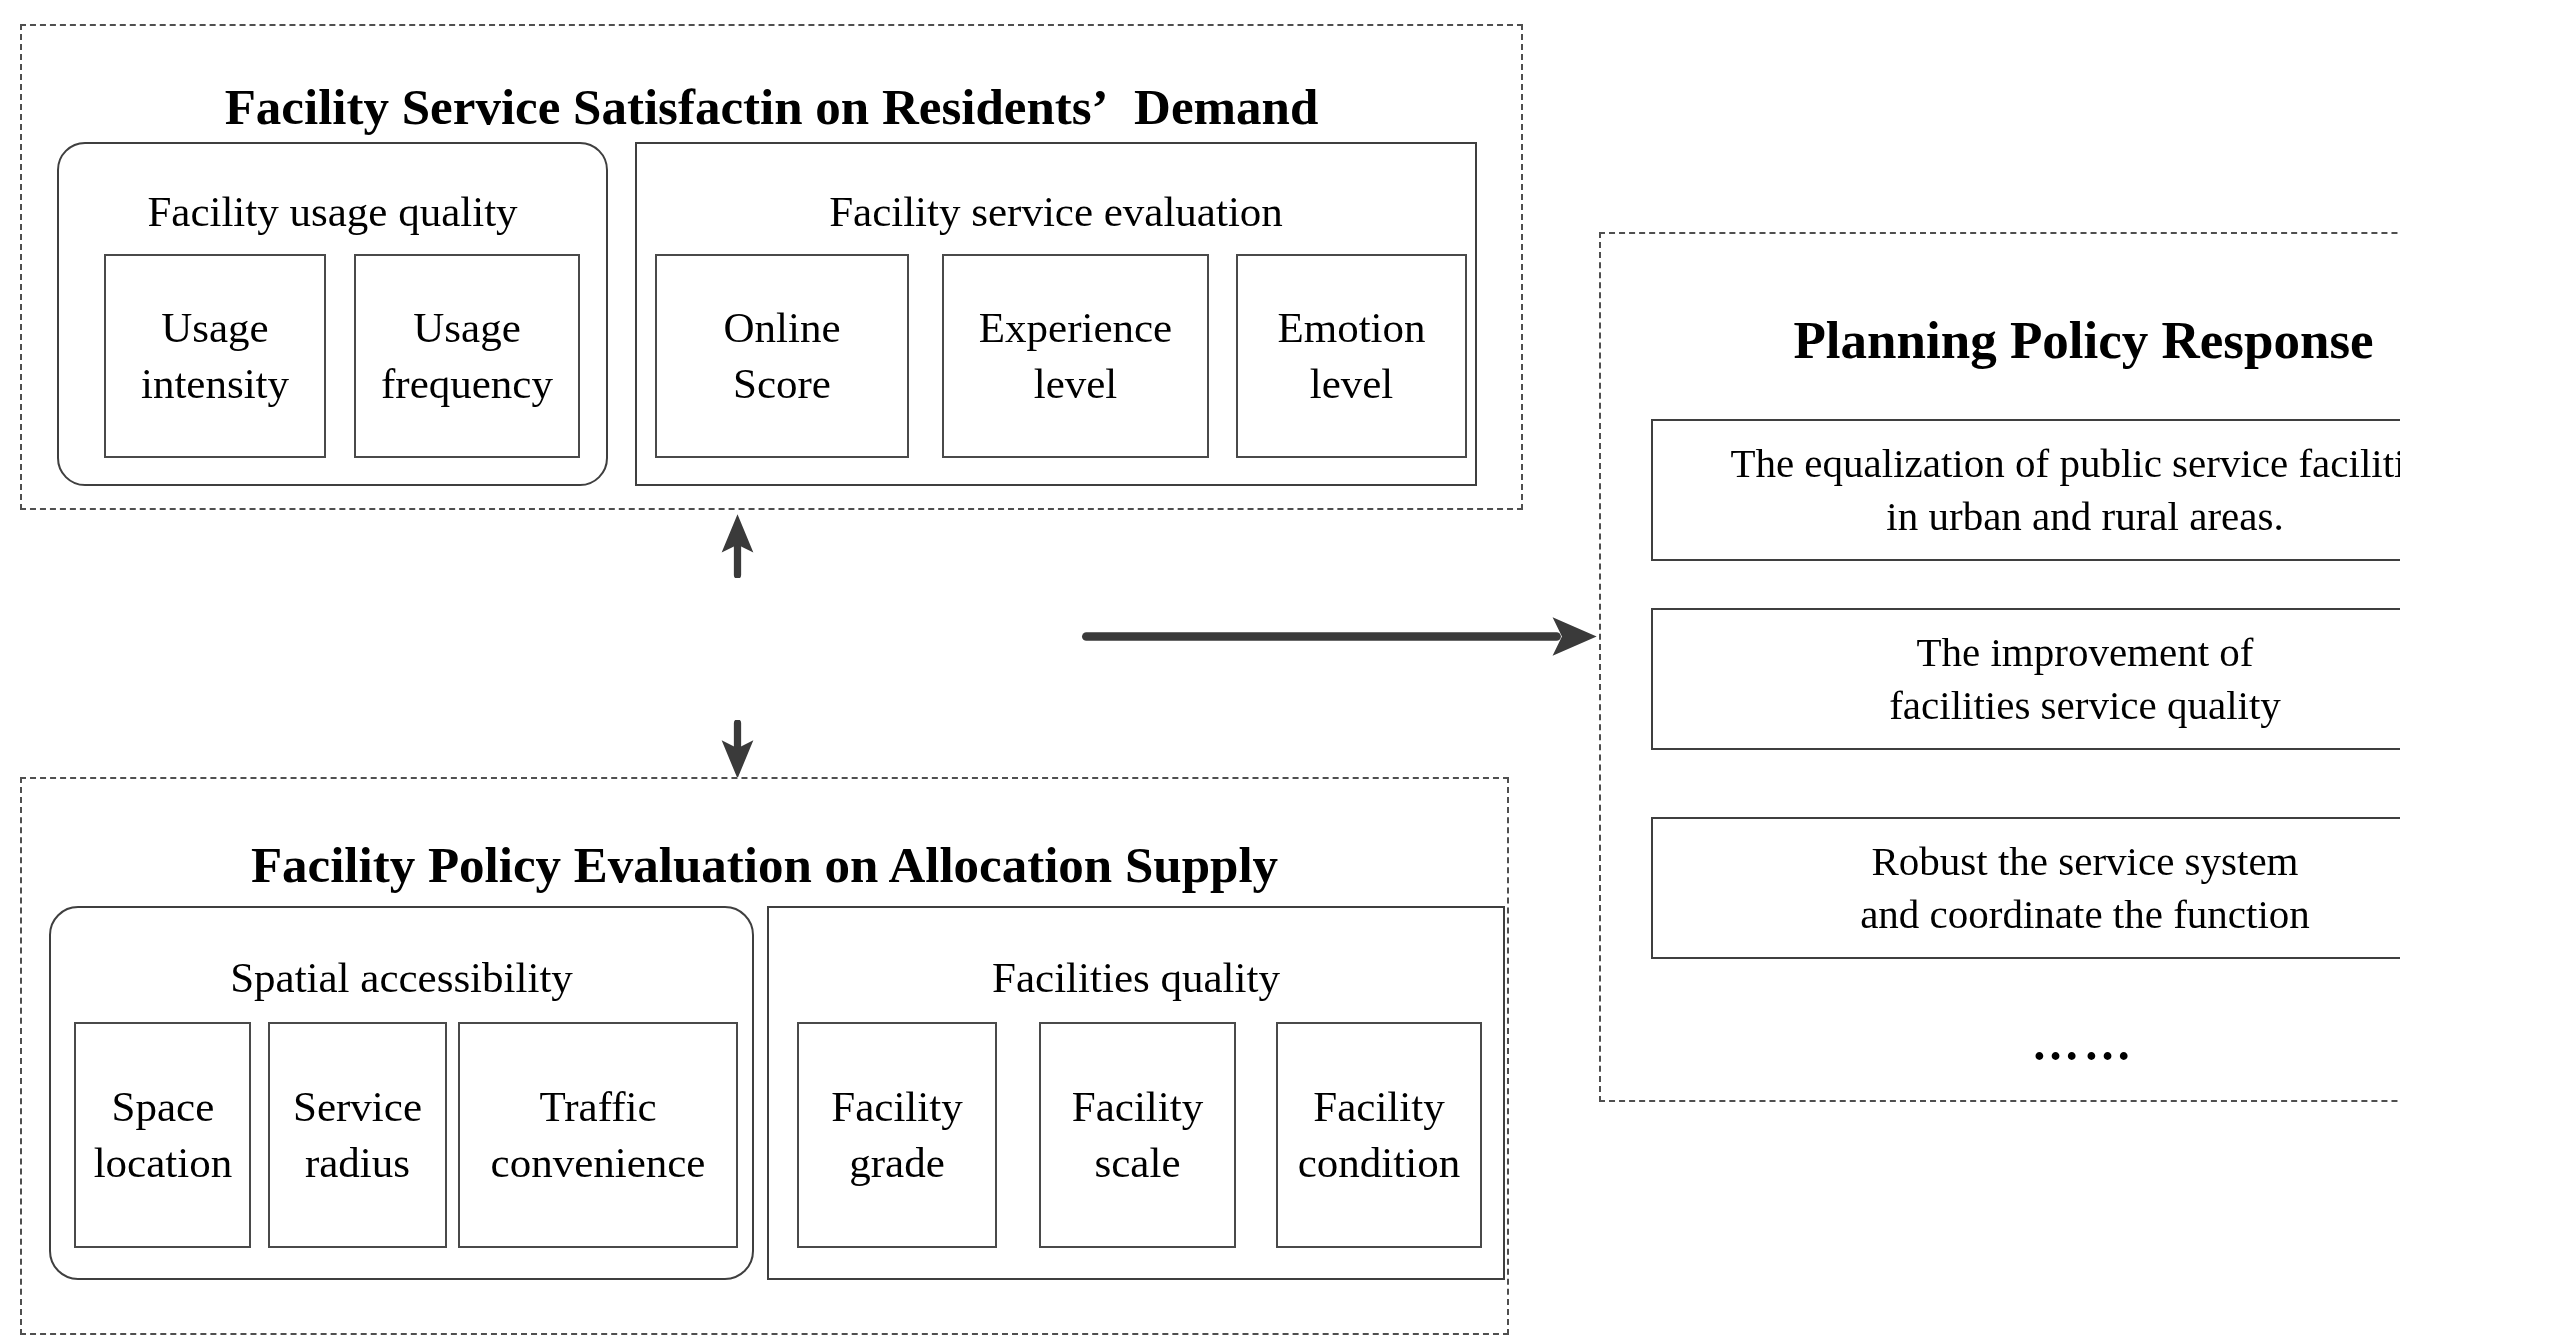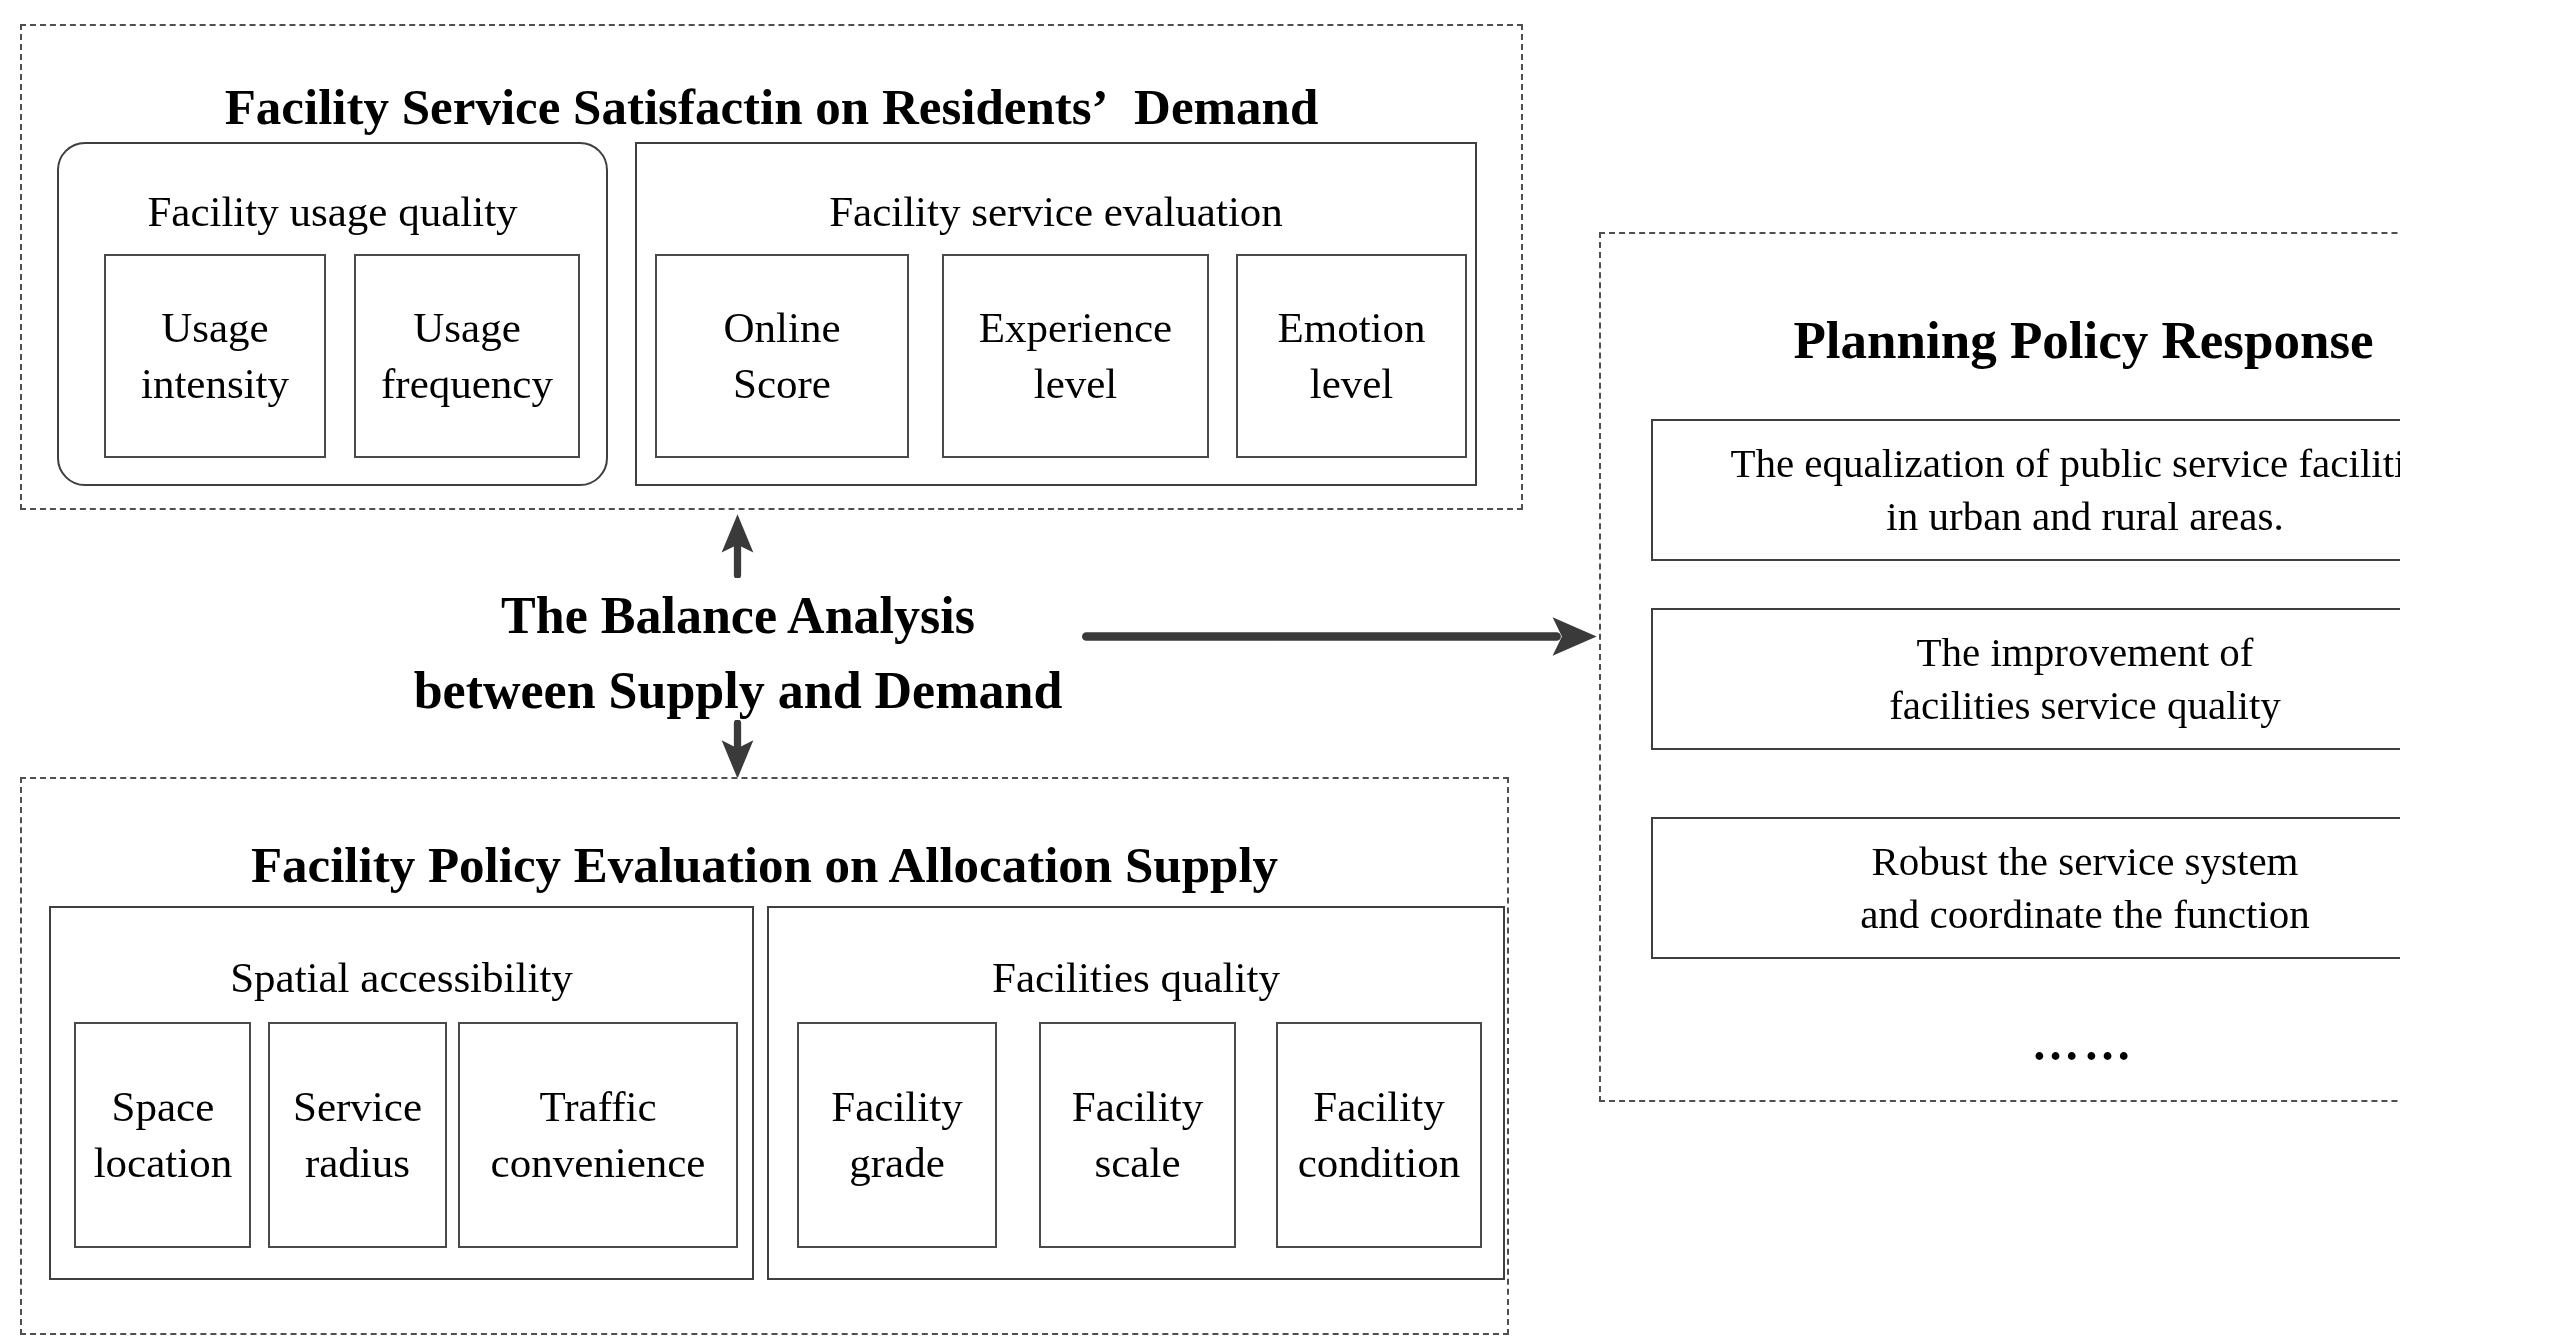--- a/index.html
+++ b/index.html
@@ -60,37 +60,35 @@
       <div class="leaf-box" style="left:599px;top:110px;width:231px;height:204px;">Emotion
 level</div>
     </div>
   </div>
 
   <svg class="arrow" style="left:719px;top:514px;" width="37" height="64" viewBox="0 0 56 96">
     <line x1="28" y1="92" x2="28" y2="50" stroke="#3a3a3a" stroke-width="11" stroke-linecap="round"></line>
     <polygon points="28,0 52,58 28,46 4,58" fill="#3a3a3a"></polygon>
   </svg>
 
-  <div class="balance-label">The Balance Analysis
-between Supply and Demand</div>
 
   <svg class="arrow" style="left:719px;top:720px;" width="37" height="59" viewBox="0 0 56 88">
     <line x1="28" y1="4" x2="28" y2="40" stroke="#3a3a3a" stroke-width="11" stroke-linecap="round"></line>
     <polygon points="28,88 52,30 28,42 4,30" fill="#3a3a3a"></polygon>
   </svg>
 
   <svg class="arrow" style="left:1081px;top:615px;" width="521" height="43" viewBox="0 0 780 64">
     <line x1="8" y1="32" x2="712" y2="32" stroke="#3a3a3a" stroke-width="13" stroke-linecap="round"></line>
     <polygon points="772,32 706,3 720,32 706,61" fill="#3a3a3a"></polygon>
   </svg>
 
   <div class="panel" style="left:20px;top:777px;width:1489px;height:558px;">
     <div class="panel-title" id="supply-title">Facility Policy Evaluation on Allocation Supply</div>
 
-    <div class="group-box" style="left:27px;top:127px;width:705px;height:374px;">
+    <div class="group-box" style="left:27px;top:127px;width:705px;height:374px;border-radius:29px;">
       <div class="group-label" style="top:43px;">Spatial accessibility</div>
       <div class="leaf-box" style="left:23.4px;top:114px;width:177px;height:226px;">Space
 location</div>
       <div class="leaf-box" style="left:217px;top:114px;width:179px;height:226px;">Service
 radius</div>
       <div class="leaf-box" style="left:407px;top:114px;width:280px;height:226px;">Traffic
 convenience</div>
     </div>
 
     <div class="group-box" style="left:745px;top:127px;width:738px;height:374px;">

